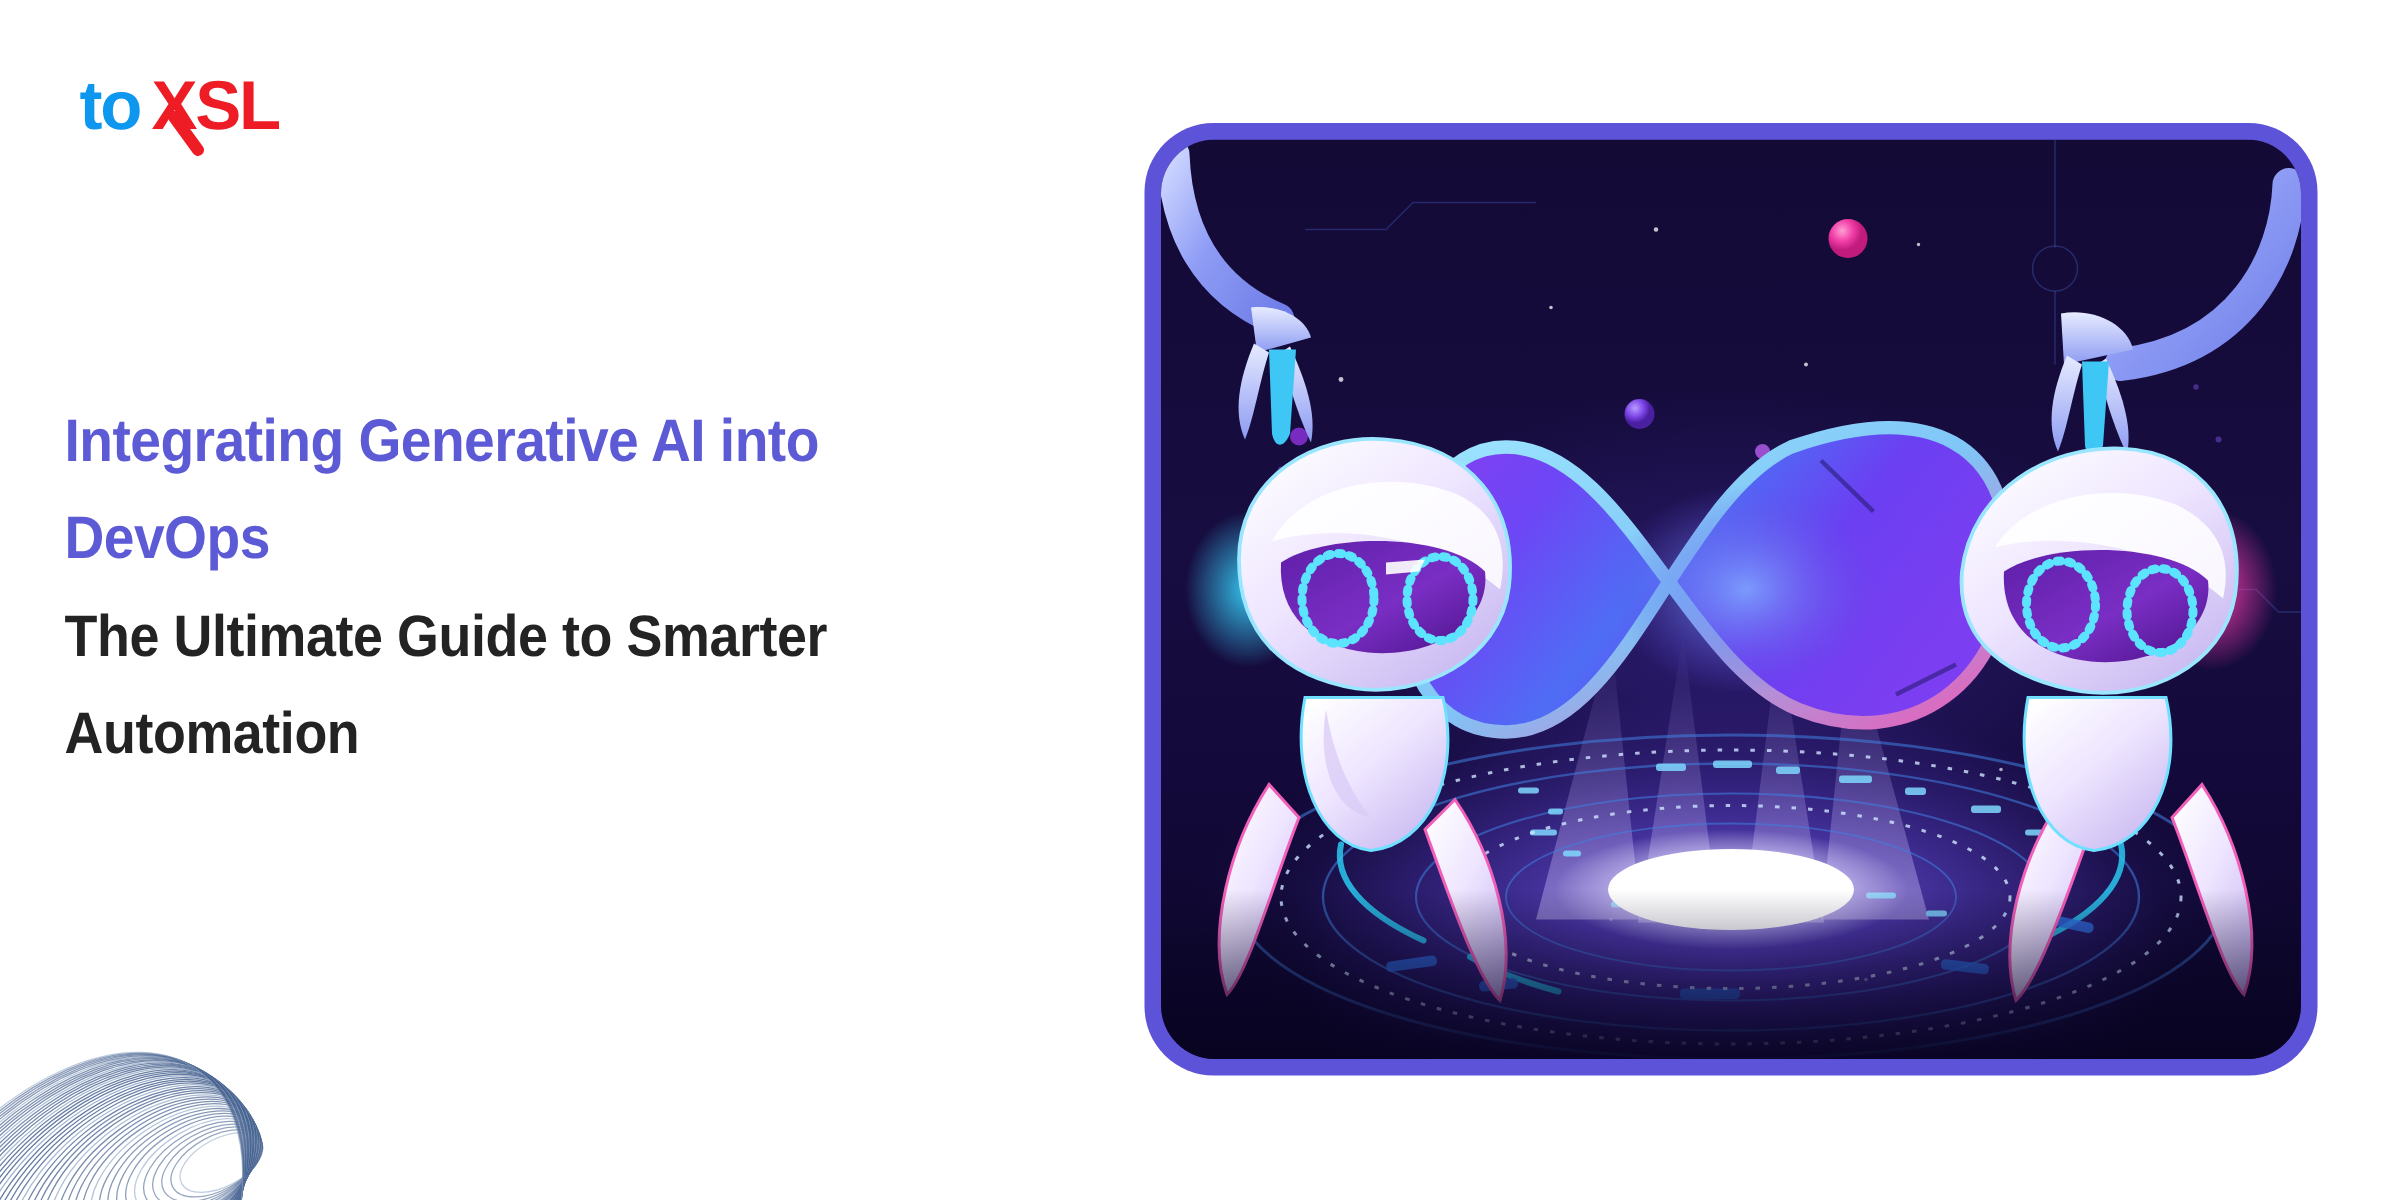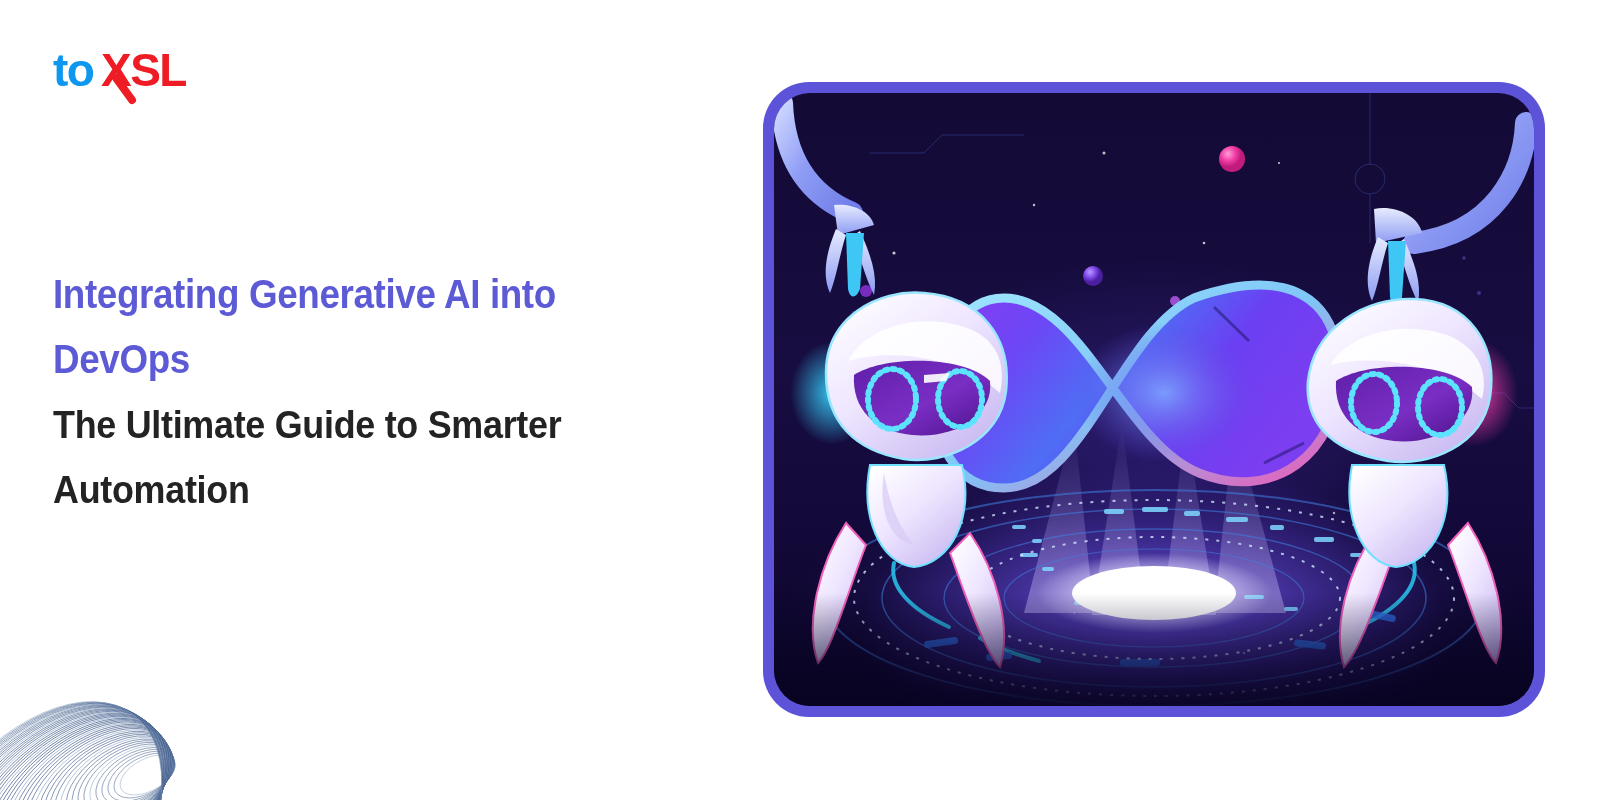--- a/index.html
+++ b/index.html
@@ -23,21 +23,21 @@
     top: 48px;
     height: 62px;
     display: flex;
     align-items: center;
   }
   #logo svg { display: block; }
 
   
   #headline-block {
     position: absolute;
-    left: 53px;
+    left: 43px;
     top: 262px;
     width: 660px;
   }
   .headline {
     margin: 0;
     font-family: "Liberation Sans", sans-serif;
     font-size: 40px;
     line-height: 65px;
     font-weight: 700;
     letter-spacing: -0.4px;

